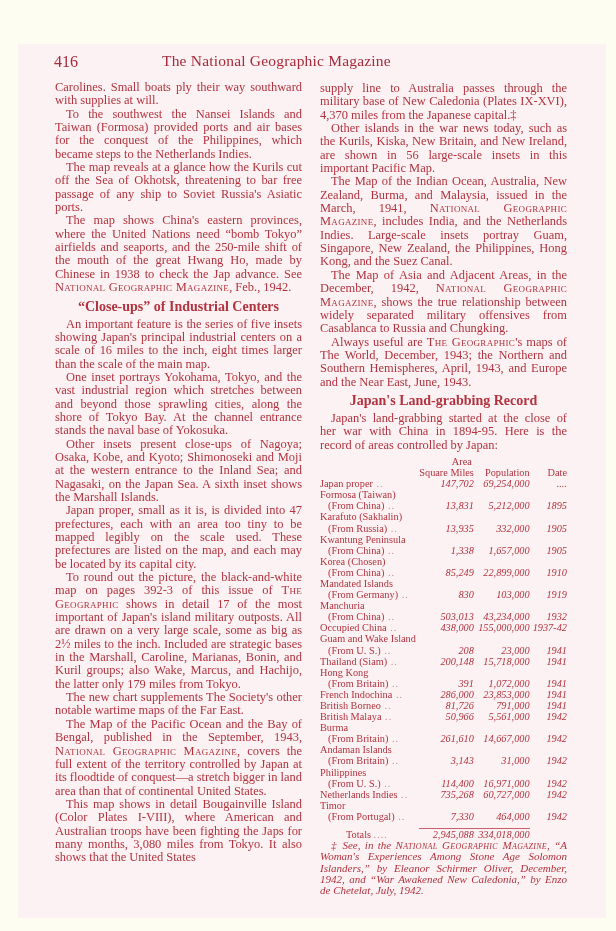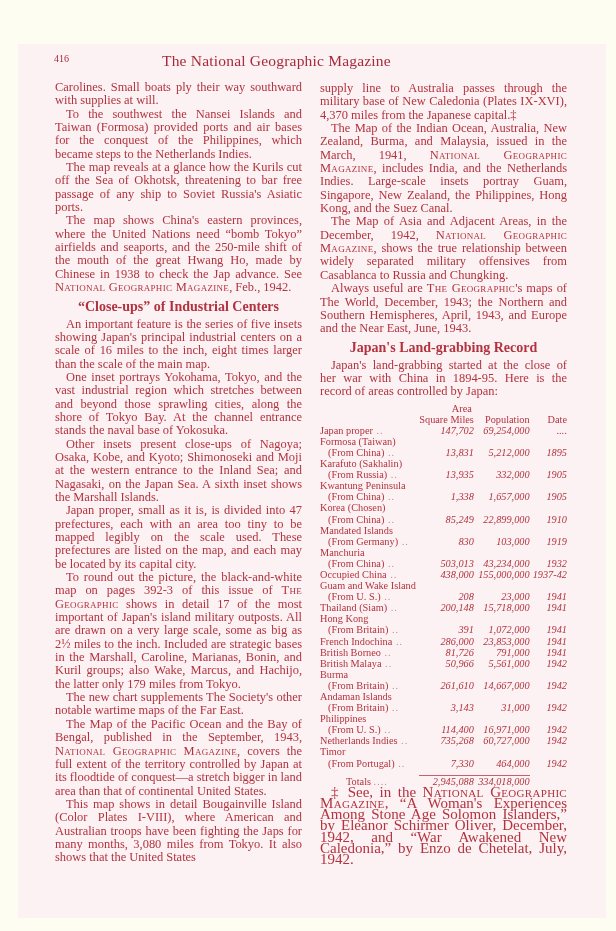--- a/index.html
+++ b/index.html
@@ -10,21 +10,21 @@
     color: #b2333f;
   }
   .page {
     position: absolute; left: 18px; top: 44px; width: 588px; height: 874px;
     background: #fcf2f3;
   }
   .running-head {
     position: absolute; left: 54px; top: 52px; width: 520px; height: 18px;
     font-size: 15.5px; color: #a82a3a;
   }
-  .running-head .folio { position: absolute; left: 0; top: 1px; font-size: 10px; }
+  .running-head .folio { position: absolute; left: 0; top: 1px; font-size: 16px; }
   .running-head .title { position: absolute; left: 108px; top: 0; letter-spacing: 0.2px; }
   .col {
     position: absolute; top: 81px; width: 247px;
     font-size: 12.45px; line-height: 13.35px; text-align: justify;
     hyphens: none;
   }
   .col.left { left: 55px; }
   .col.right { left: 320px; width: 247px; top: 82px; }
   .col p { margin: 0; text-indent: 11px; }
   .col p.noindent { text-indent: 0; }
@@ -44,22 +44,23 @@
   .c-name { width: 96px; }
   .c-area { width: 42px; }
   .c-pop { width: 65px; }
   .c-date { width: 44px; }
   .sub td.c-name { padding-left: 8px; }
   .dots { color: #c98a92; letter-spacing: 1px; }
   .rule td.ruled { border-bottom: 1px solid #c8606c; height: 6px; }
   .totals td { padding-top: 5px; }
   .totals .c-name { text-align: left; padding-left: 26px; }
   .footnote {
-    margin-top: 7px; font-size: 15px; line-height: 11.2px; text-align: justify;
+    margin-top: 7px; font-size: 11px; line-height: 11.2px; text-align: justify;
     text-indent: 10px;
+    font-style: italic;
   }
 </style>
 </head>
 <body>
 
 <div class="page"></div>
 
 <div class="running-head">
   <span class="folio">416</span>
   <span class="title">The National Geographic Magazine</span>
@@ -76,20 +77,21 @@
   <p>Other insets present close-ups of Nagoya; Osaka, Kobe, and Kyoto; Shimonoseki and Moji at the western entrance to the Inland Sea; and Nagasaki, on the Japan Sea. A sixth inset shows the Marshall Islands.</p>
   <p>Japan proper, small as it is, is divided into 47 prefectures, each with an area too tiny to be mapped legibly on the scale used. These prefectures are listed on the map, and each may be located by its capital city.</p>
   <p><span>To round out the picture, the black-and-white map on pages 392-3 of this issue of </span><span class="sc">The Geographic</span><span> shows in detail 17 of the most important of Japan's island military outposts. All are drawn on a very large scale, some as big as 2½ miles to the inch. Included are strategic bases in the Marshall, Caroline, Marianas, Bonin, and Kuril groups; also Wake, Marcus, and Hachijo, the latter only 179 miles from Tokyo.</span></p>
   <p>The new chart supplements The Society's other notable wartime maps of the Far East.</p>
   <p><span>The Map of the Pacific Ocean and the Bay of Bengal, published in the September, 1943, </span><span class="sc">National Geographic Magazine</span><span>, covers the full extent of the territory controlled by Japan at its floodtide of conquest—a stretch bigger in land area than that of continental United States.</span></p>
   <p>This map shows in detail Bougainville Island (Color Plates I-VIII), where American and Australian troops have been fighting the Japs for many months, 3,080 miles from Tokyo. It also shows that the United States</p>
 </div>
 
 <div class="col right">
   <p class="noindent">supply line to Australia passes through the military base of New Caledonia (Plates IX-XVI), 4,370 miles from the Japanese capital.‡</p>
+  <p>Other islands in the war news today, such as the Kurils, Kiska, New Britain, and New Ireland, are shown in 56 large-scale insets in this important Pacific Map.</p>
   <p><span>The Map of the Indian Ocean, Australia, New Zealand, Burma, and Malaysia, issued in the March, 1941, </span><span class="sc">National Geographic Magazine</span><span>, includes India, and the Netherlands Indies. Large-scale insets portray Guam, Singapore, New Zealand, the Philippines, Hong Kong, and the Suez Canal.</span></p>
   <p><span>The Map of Asia and Adjacent Areas, in the December, 1942, </span><span class="sc">National Geographic Magazine</span><span>, shows the true relationship between widely separated military offensives from Casablanca to Russia and Chungking.</span></p>
   <p><span>Always useful are </span><span class="sc">The Geographic</span><span>'s maps of The World, December, 1943; the Northern and Southern Hemispheres, April, 1943, and Europe and the Near East, June, 1943.</span></p>
   <h3>Japan's Land-grabbing Record</h3>
   <p>Japan's land-grabbing started at the close of her war with China in 1894-95. Here is the record of areas controlled by Japan:</p>
 
   <table class="record">
     <thead>
       <tr>
         <th class="c-name"></th>

